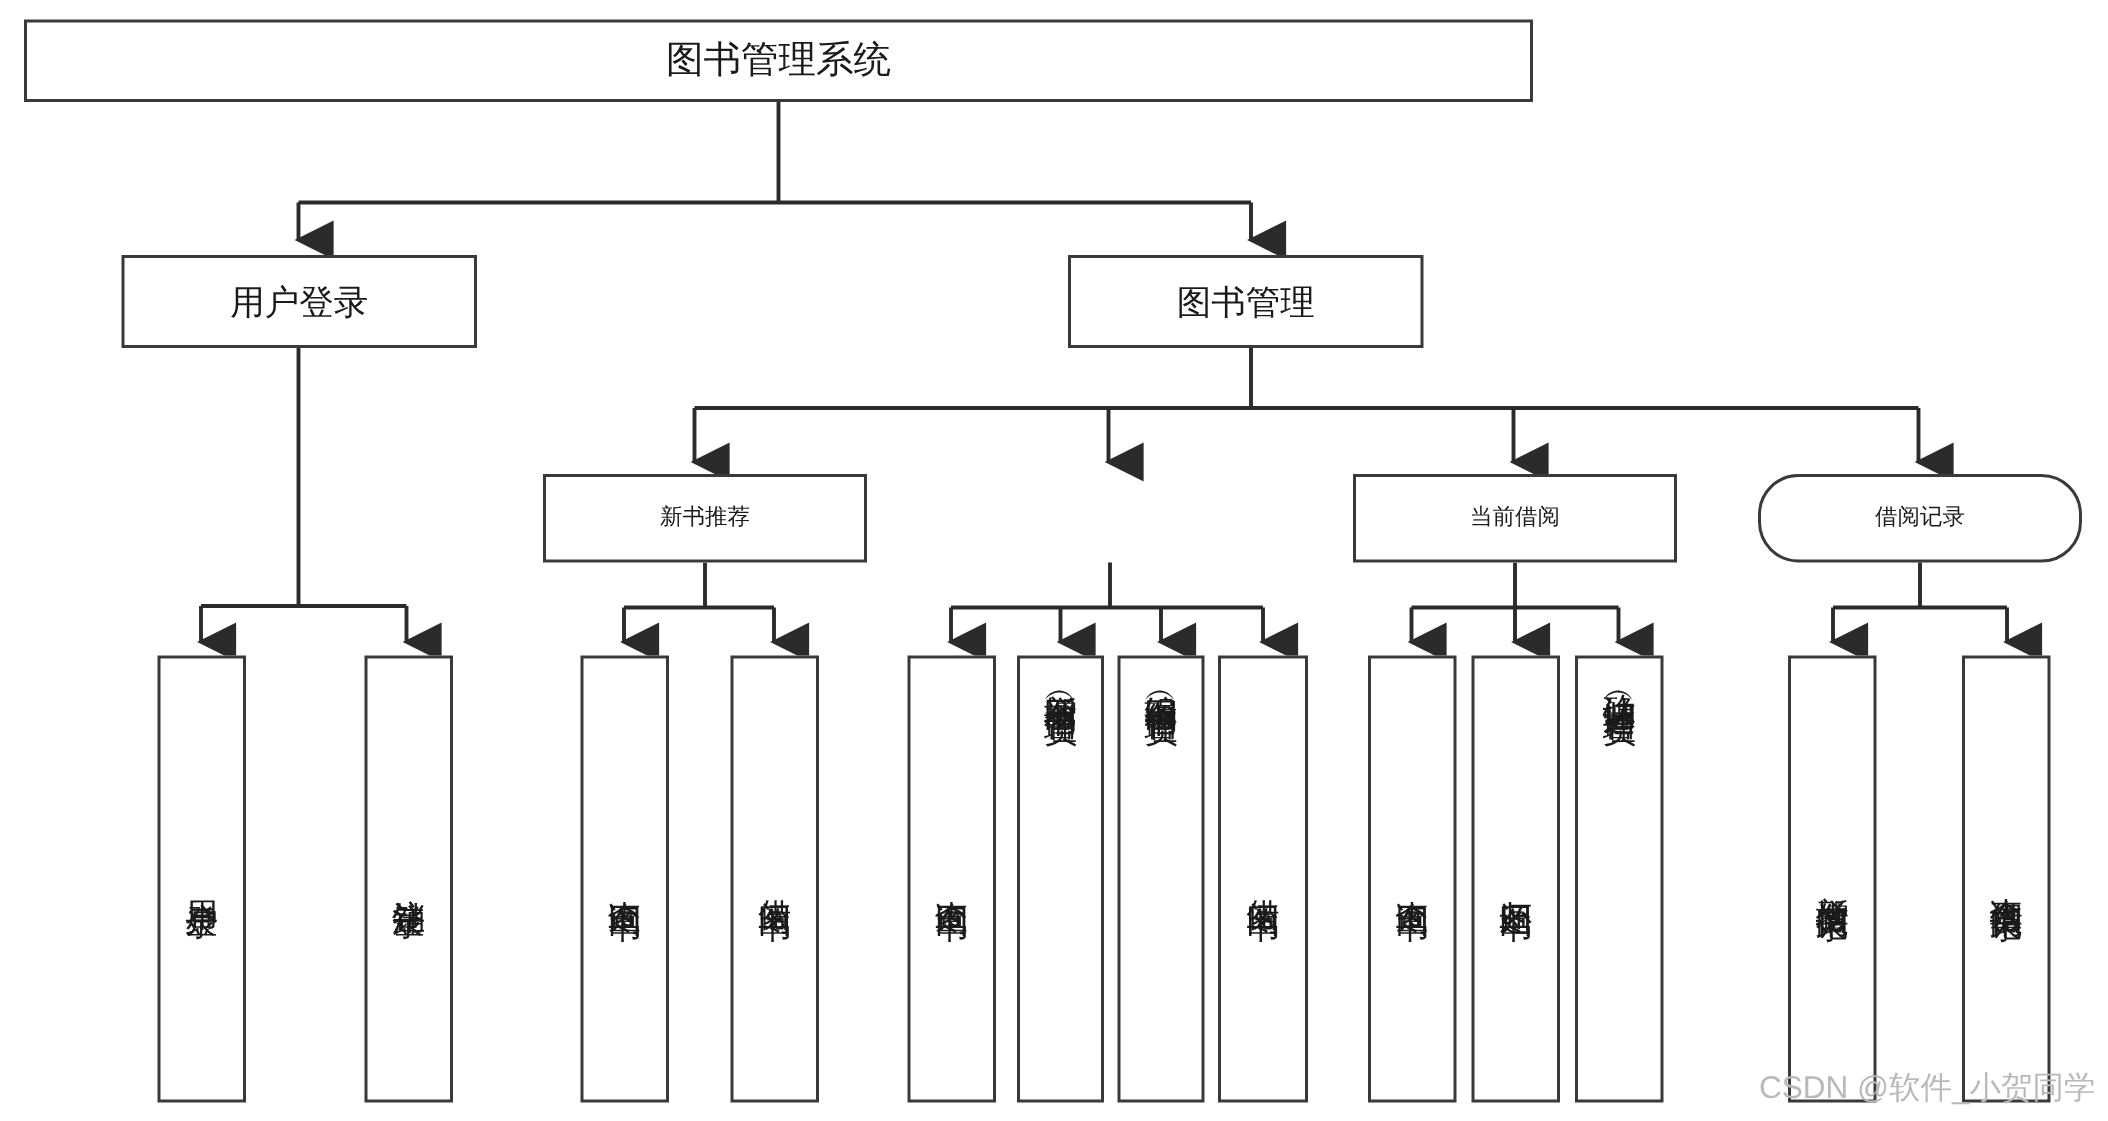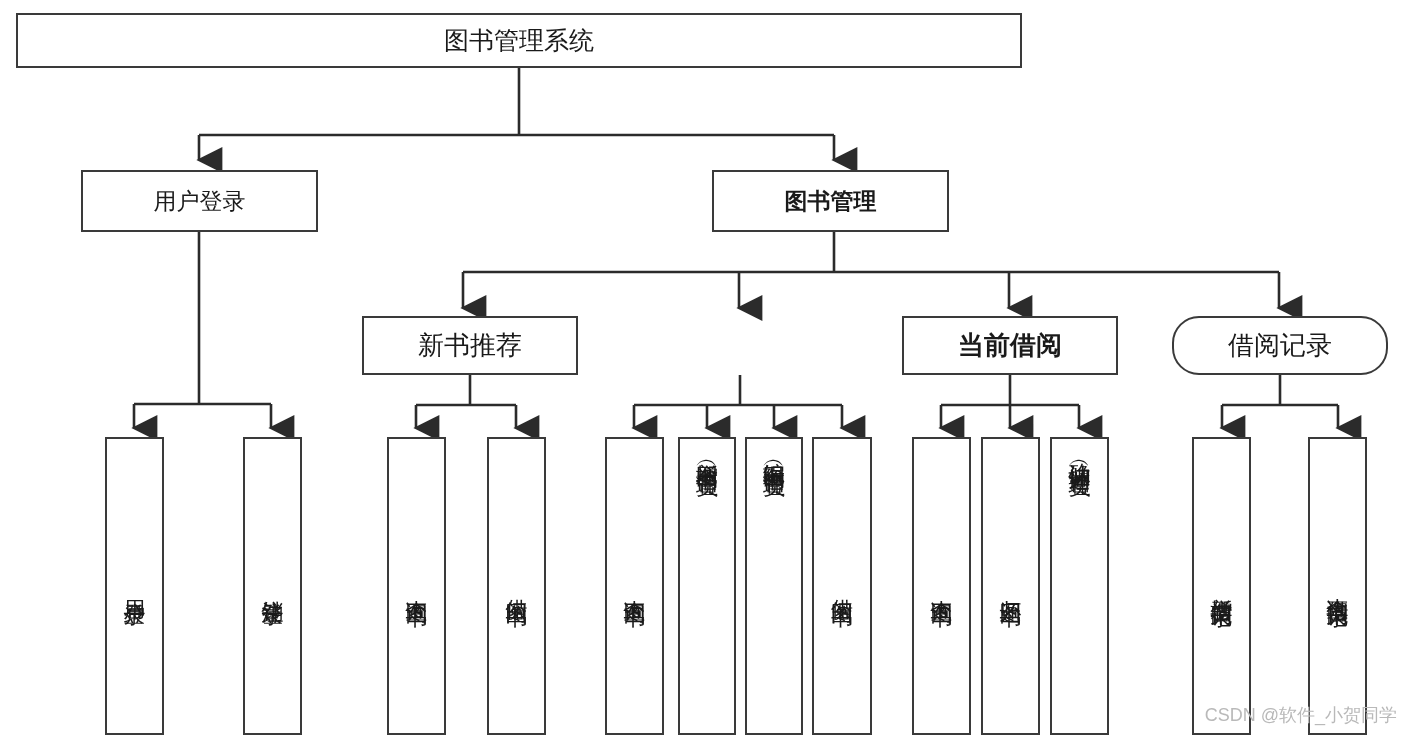--- a/index.html
+++ b/index.html
@@ -52,27 +52,27 @@
     text-orientation: upright;
     letter-spacing: 2px;
     line-height: 1.0;
   }
   .node.vertical.centered {
     align-items: center;
     padding-top: 0;
   }
   .lvl0 { font-size: 25px; }
   .lvl1 { font-size: 23px; }
-  .lvl2 { font-size: 26px; }
+  .lvl2 { font-size: 15px; }
   .leaf { font-size: 22px; }
   #watermark {
     position: absolute;
     right: 8px;
-    bottom: 20px;
-    font-size: 18px;
+    bottom: 8px;
+    font-size: 21px;
     color: #b9b9b9;
     white-space: nowrap;
     user-select: none;
   }
 </style>
 </head>
 <body>
 
 <div id="diagram-root">
 
@@ -129,30 +129,30 @@
   </svg>
 
   <div class="node horizontal lvl0" style="left:16px; top:13px; width:1006px; height:55px;">
     <span class="node-label">图书管理系统</span>
   </div>
 
   <div class="node horizontal lvl1" style="left:81px; top:170px; width:237px; height:62px;">
     <span class="node-label">用户登录</span>
   </div>
 
-  <div class="node horizontal lvl1" style="left:712px; top:170px; width:237px; height:62px;font-weight:bold;">
+  <div class="node horizontal lvl1" style="left:712px; top:170px; width:237px; height:62px;">
     <span class="node-label">图书管理</span>
   </div>
 
   <div class="node horizontal lvl2" style="left:362px; top:316px; width:216px; height:59px;">
     <span class="node-label">新书推荐</span>
   </div>
 
 
-  <div class="node horizontal lvl2" style="left:902px; top:316px; width:216px; height:59px;font-weight:bold;">
+  <div class="node horizontal lvl2" style="left:902px; top:316px; width:216px; height:59px;">
     <span class="node-label">当前借阅</span>
   </div>
 
   <div class="node horizontal lvl2" style="left:1172px; top:316px; width:216px; height:59px;border-radius:27px;">
     <span class="node-label">借阅记录</span>
   </div>
 
   <div class="node vertical centered leaf" style="left:105px; top:437px; width:59px; height:298px;">
     <span class="node-label">用户登录</span>
   </div>

